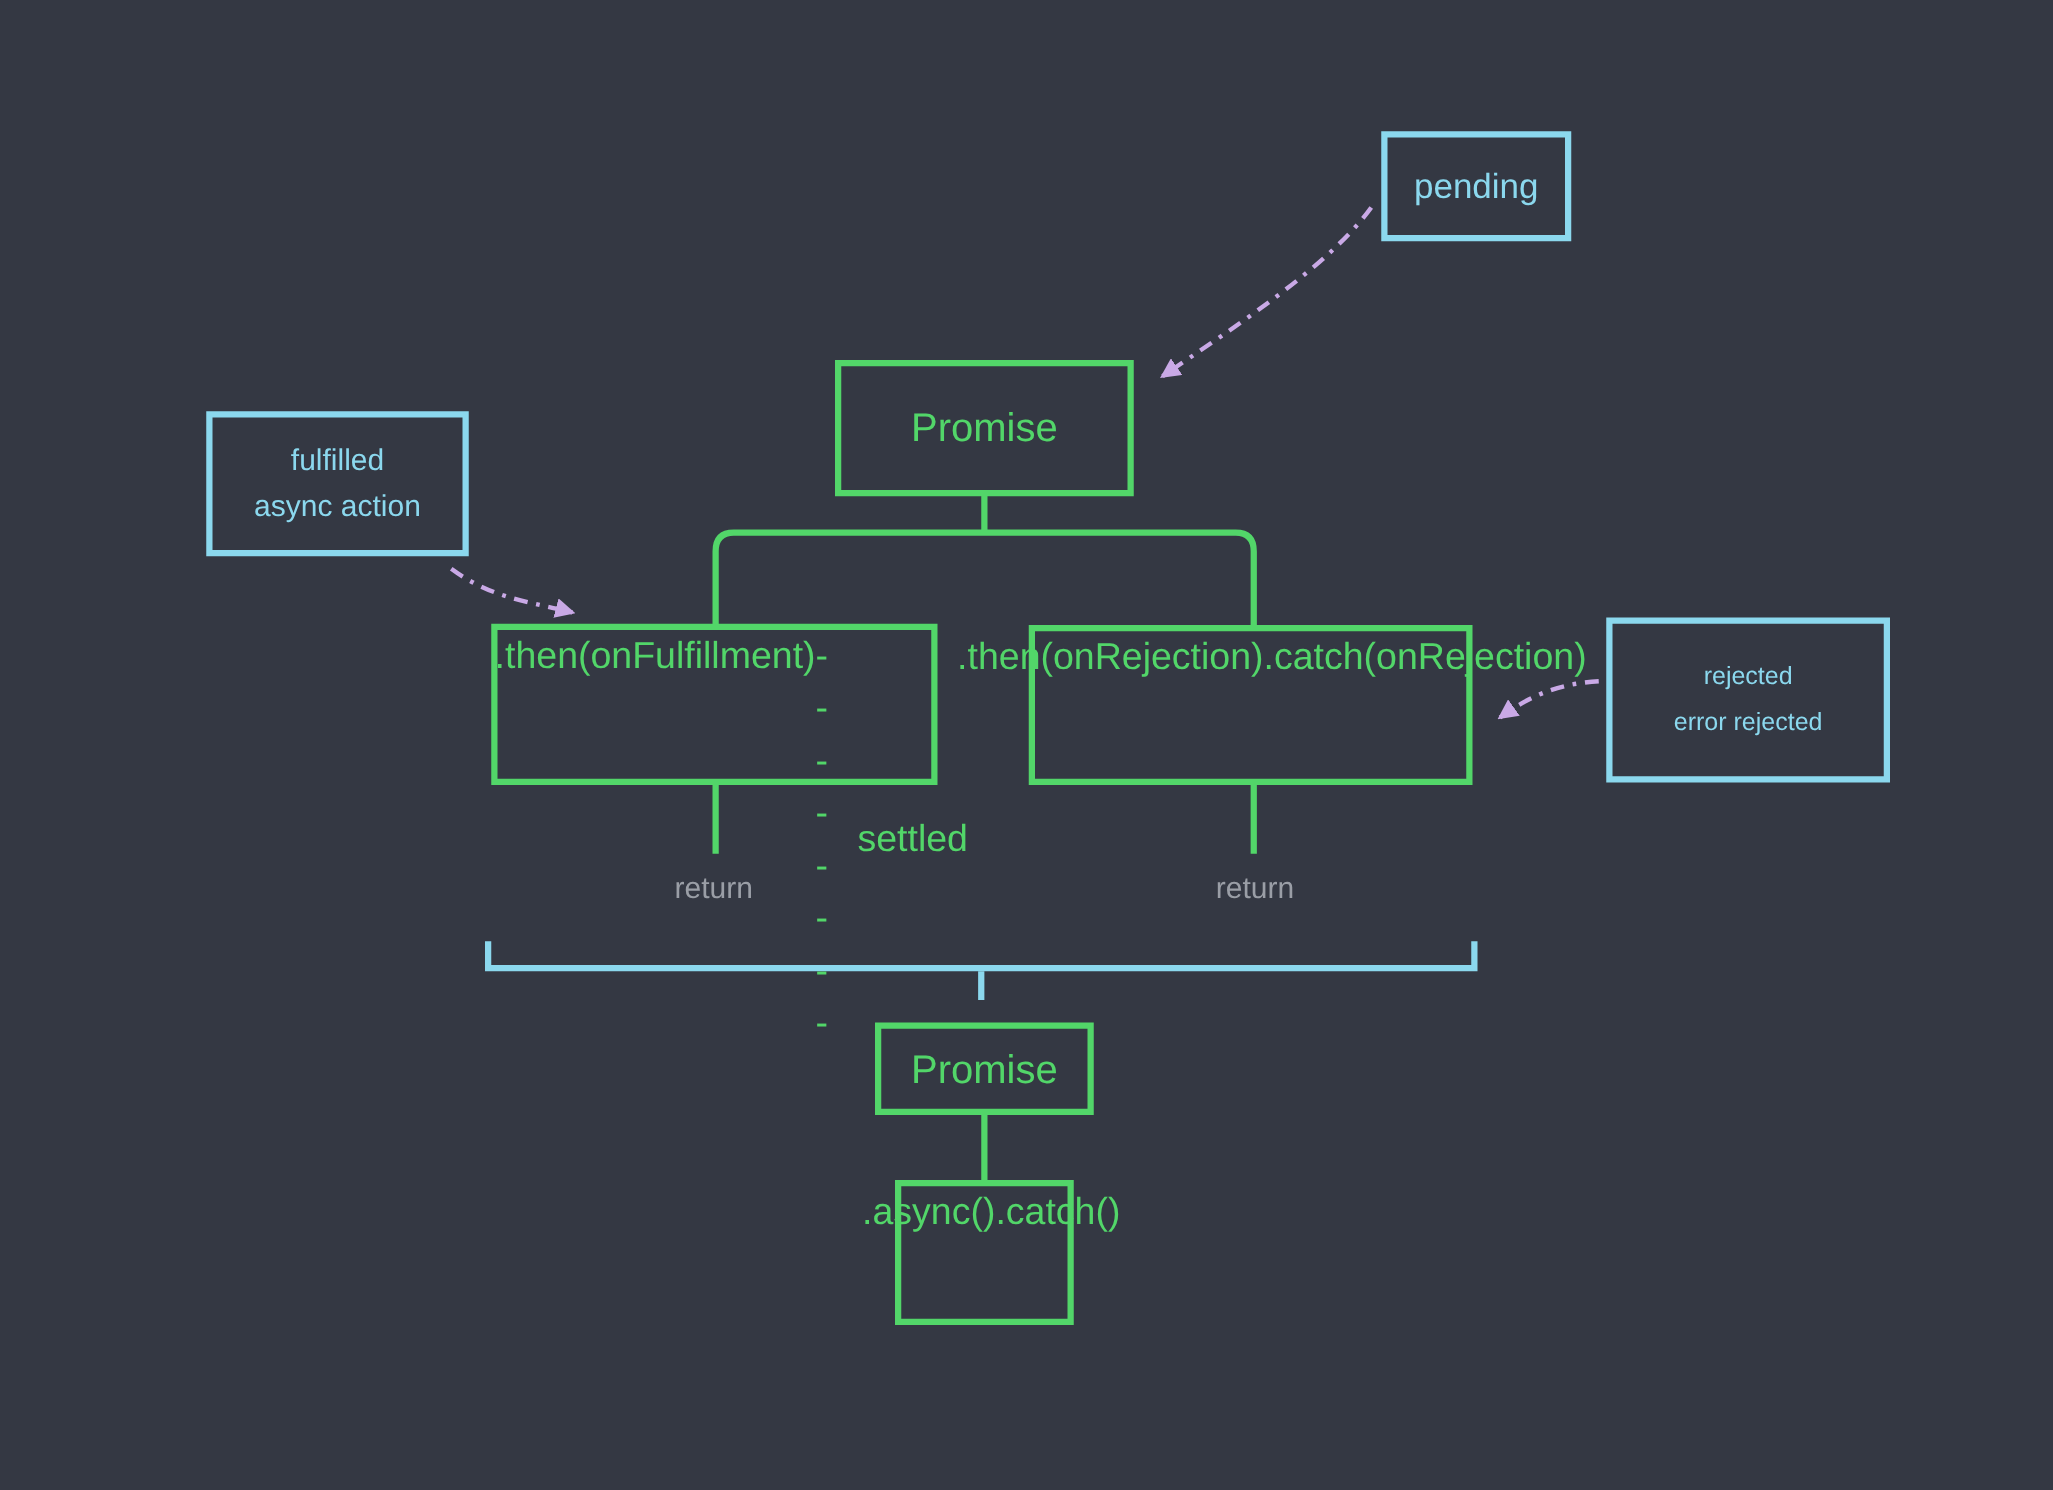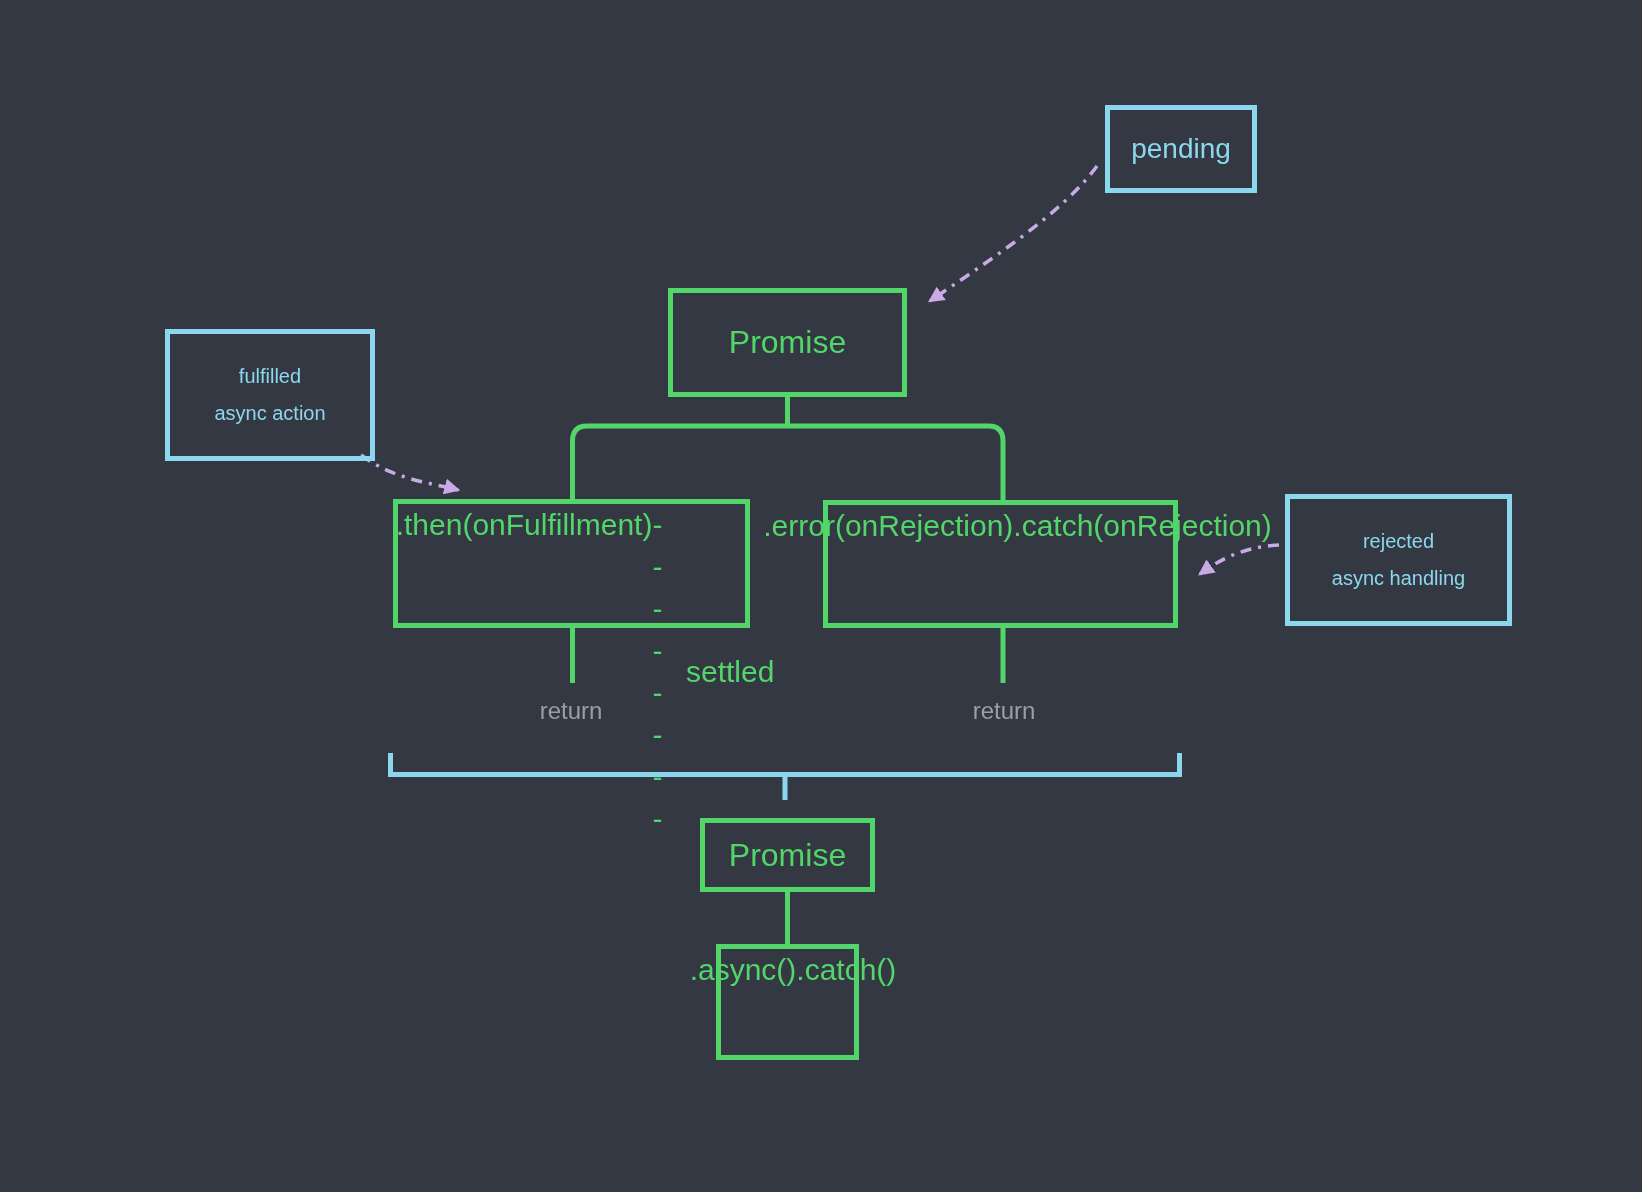--- a/index.html
+++ b/index.html
@@ -63,21 +63,21 @@
     flex-direction: row;
     align-items: flex-start;
     justify-content: center;
     text-align: left;
     font-size: 30px;
     line-height: 42px;
   }
 
   #top-promise    { left: 668px;  top: 288px; width: 239px; height: 109px; font-size: 32px; }
   #pending        { left: 1105px; top: 105px; width: 152px; height: 88px;  font-size: 28px; }
-  #fulfilled      { left: 165px;  top: 329px; width: 210px; height: 132px; font-size: 20px; line-height: 37px; flex-direction: column; }
+  #fulfilled      { left: 165px;  top: 329px; width: 210px; height: 116px; font-size: 24px; line-height: 37px; flex-direction: column; }
   #then-fulfillment { left: 393px; top: 499px; width: 357px; height: 129px; padding-left: 27px; }
   #then-rejection   { left: 823px; top: 500px; width: 355px; height: 128px; padding-left: 34px; }
   #rejected       { left: 1285px; top: 494px; width: 227px; height: 132px; font-size: 20px; line-height: 37px; flex-direction: column; }
   #bottom-promise { left: 700px;  top: 818px; width: 175px; height: 74px;  font-size: 32px; }
   #bottom-then    { left: 716px;  top: 944px; width: 143px; height: 116px; padding-left: 11px; line-height: 41px; }
 
   .settled-line { display: flex; align-items: center; }
   .dashes { letter-spacing: 1.5px; margin-right: 22px; }
 
   .return-label {
@@ -133,27 +133,27 @@
 
   <div class="box green-box code-box" id="then-fulfillment">
     <div>.then(onFulfillment)</div>
     <div class="settled-line">
       <span class="dashes">--------</span>
       <span>settled</span>
     </div>
   </div>
 
   <div class="box green-box code-box" id="then-rejection">
-    <div>.error(onRejection)</div>
+    <div>.then(onRejection)</div>
     <div>.catch(onRejection)</div>
   </div>
 
   <div class="box blue-box" id="rejected">
     <div>rejected</div>
-    <div>async handling</div>
+    <div>error rejected</div>
   </div>
 
   <div class="return-label" id="return-left">return</div>
   <div class="return-label" id="return-right">return</div>
 
   <div class="box green-box" id="bottom-promise">
     <span>Promise</span>
   </div>
 
   <div class="box green-box code-box" id="bottom-then">

